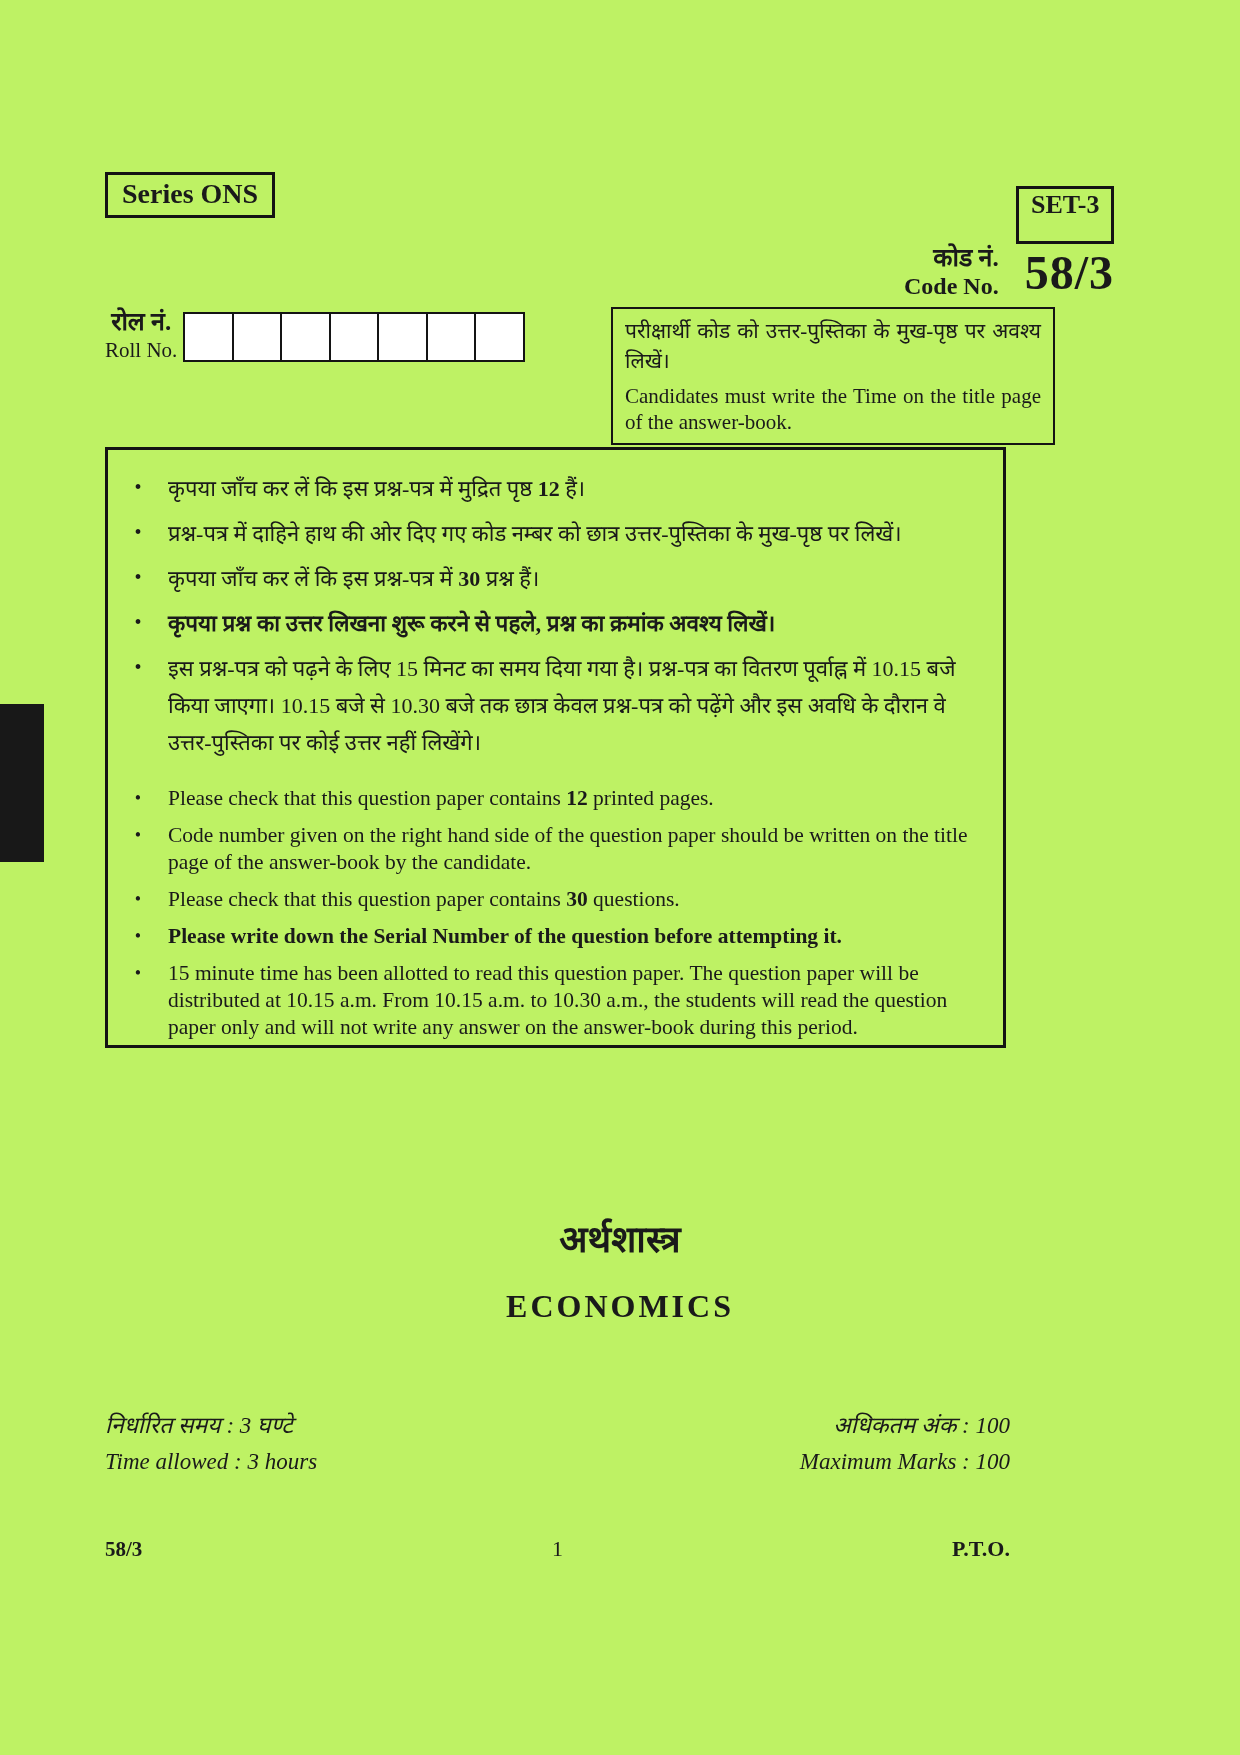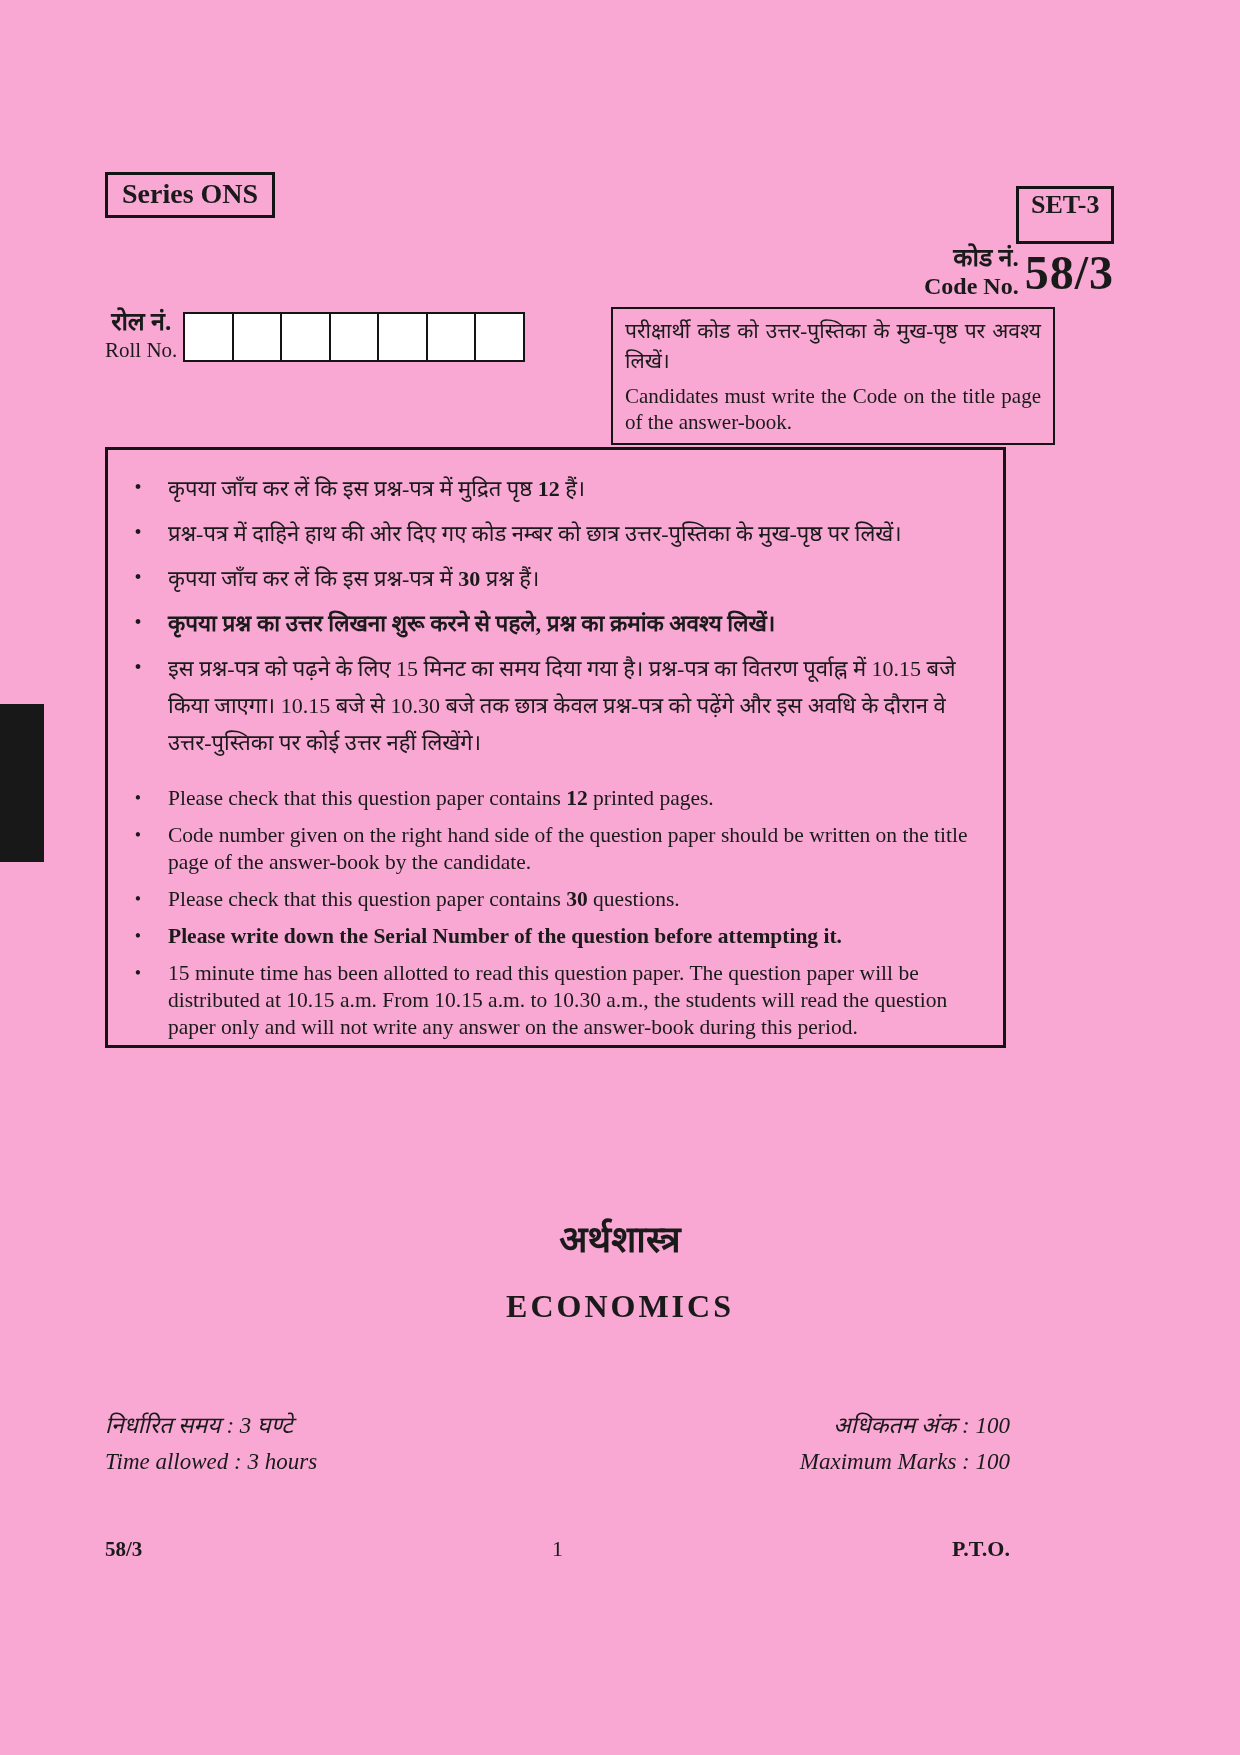--- a/index.html
+++ b/index.html
@@ -2,38 +2,38 @@
 <html><head>
 <meta charset="utf-8">
 <style>
   * { margin:0; padding:0; box-sizing:border-box; }
   html,body { background:#ffffff; }
   body {
     width:1240px; height:1755px; position:relative;
     font-family:"Liberation Serif","DejaVu Serif",serif;
     color:#1a1a1a;
   }
-  .page { position:absolute; inset:0; background:#f9a8d4; }
+  .page { position:absolute; inset:0; background:#bef264; }
 
   
   .series-box {
     position:absolute; left:105px; top:172px;
     border:3px solid #141414; padding:3px 14px 5px;
     font-size:28px; font-weight:bold;
   }
   
   .set-box {
     position:absolute; left:1016px; top:186px;
     border:3px solid #141414; padding:1px 12px 21px;
     font-size:26px; font-weight:bold;
   }
   
   .code-group {
     position:absolute; top:244px; right:126px;
-    display:flex; align-items:center; gap:6px;
+    display:flex; align-items:center; gap:26px;
   }
   .code-labels { text-align:right; line-height:1.15; }
   .code-label-hi { font-size:25px; font-weight:bold; }
   .code-label-en { font-size:24px; font-weight:bold; }
   .code-value { font-size:48px; font-weight:bold; letter-spacing:1px; }
 
   
   .roll-row {
     position:absolute; left:105px; top:306px;
     display:flex; align-items:flex-end;text-align:center;
@@ -142,21 +142,21 @@
         <div class="roll-cell"></div>
         <div class="roll-cell"></div>
         <div class="roll-cell"></div>
         <div class="roll-cell"></div>
         <div class="roll-cell"></div>
       </div>
   </div>
 
   <div class="codebox">
     <div class="codebox-hi">परीक्षार्थी कोड को उत्तर-पुस्तिका के मुख-पृष्ठ पर अवश्य लिखें।</div>
-    <div class="codebox-en">Candidates must write the Code on the title page of the answer-book.</div>
+    <div class="codebox-en">Candidates must write the Time on the title page of the answer-book.</div>
   </div>
 
   <div class="main-box">
     <div class="hindi-list">
         <div class="bullet-row">
           <span class="dot">•</span>
           <span class="bullet-text"><span>कृपया जाँच कर लें कि इस प्रश्न-पत्र में मुद्रित पृष्ठ </span><span class="b">12</span><span> हैं।</span></span>
         </div>
         <div class="bullet-row">
           <span class="dot">•</span>

